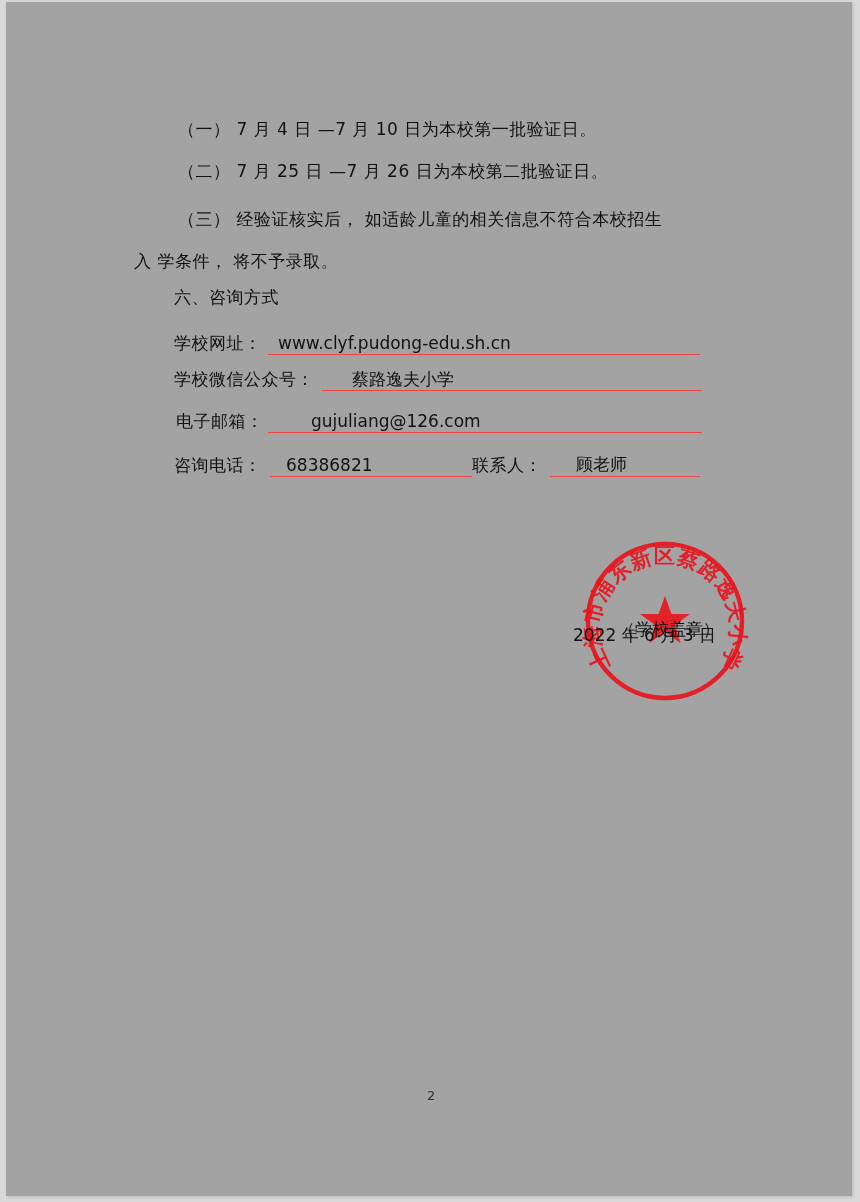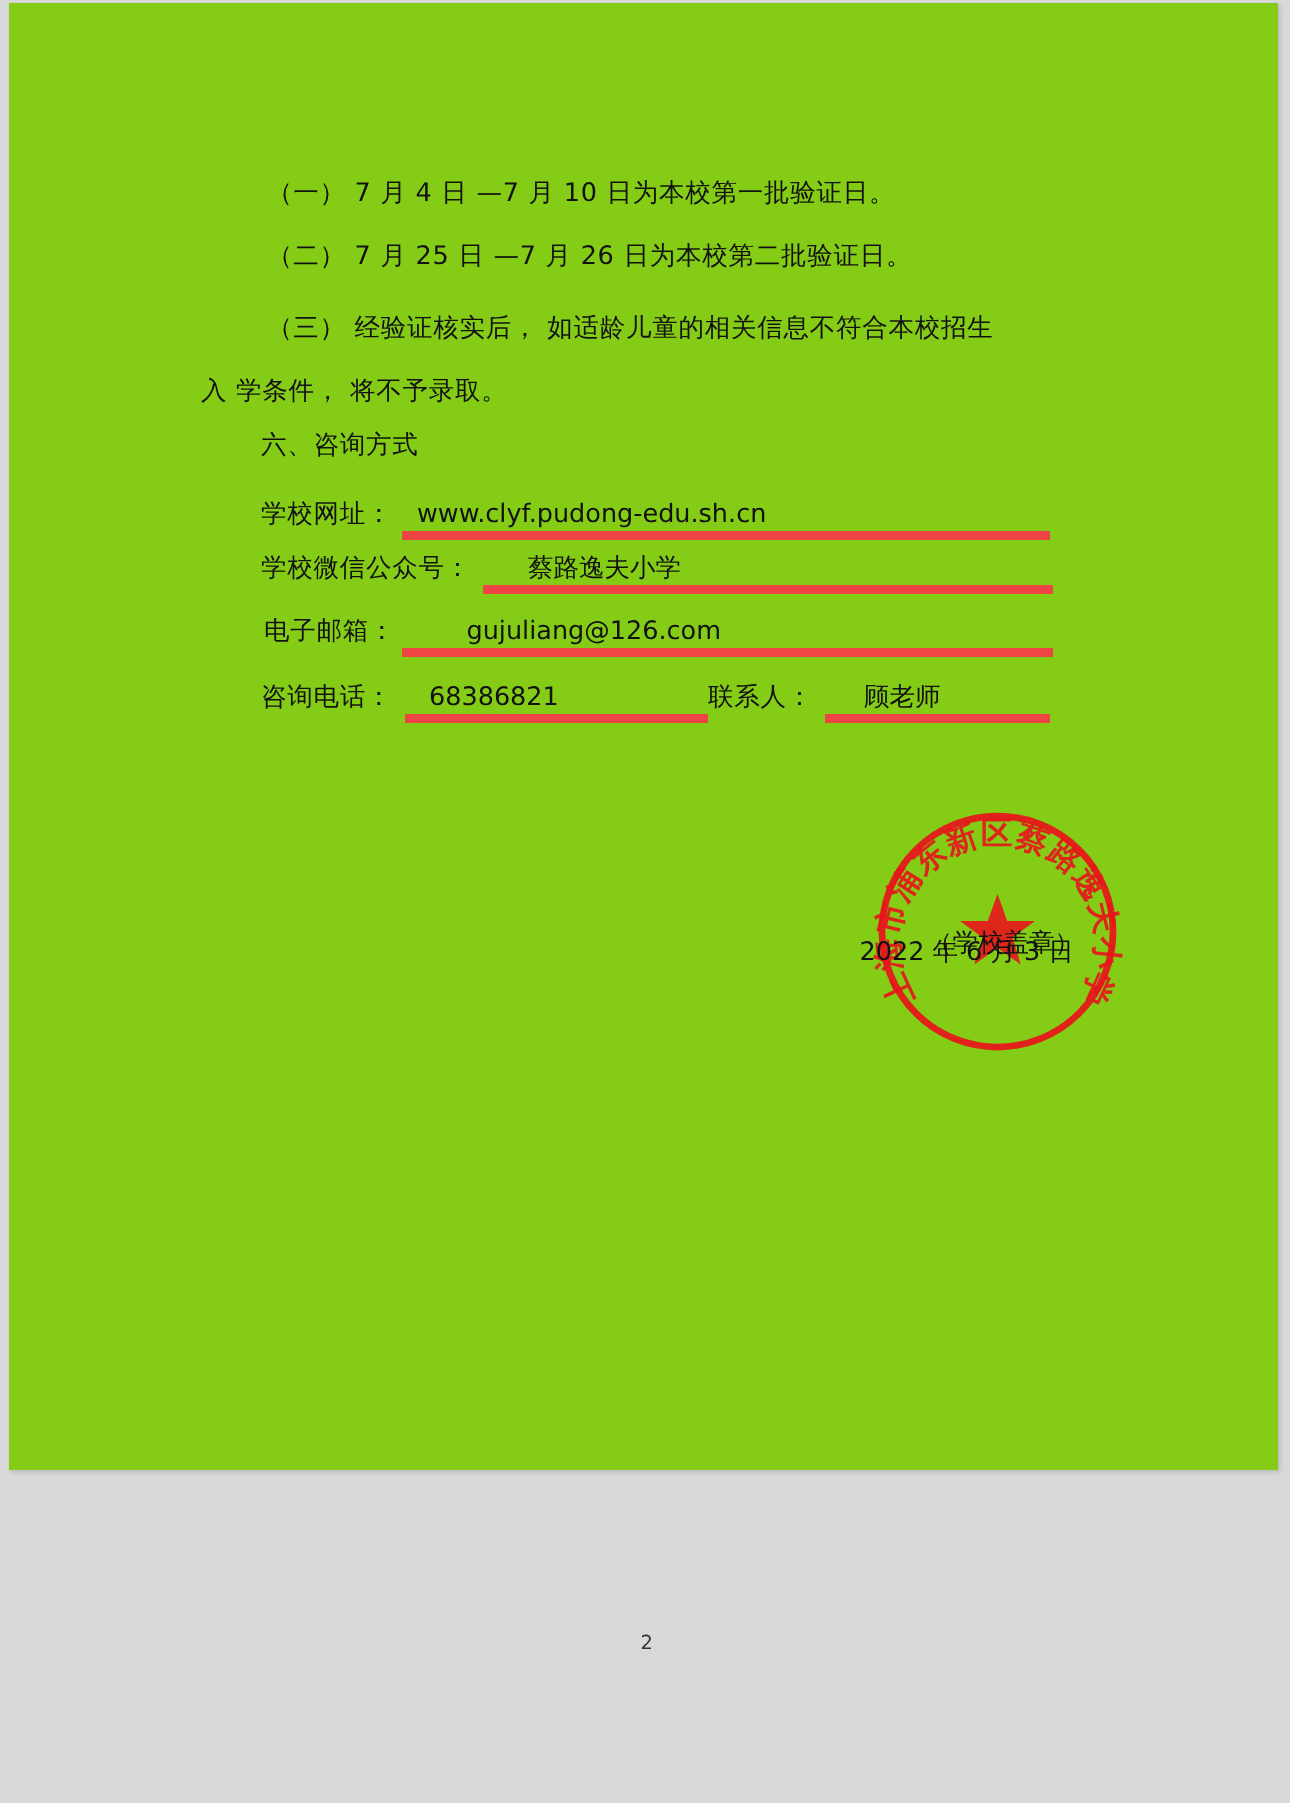--- a/index.html
+++ b/index.html
@@ -5,32 +5,32 @@
   html, body { margin: 0; padding: 0; }
   body {
     width: 860px; height: 1202px;
     background: #d9d9d9;
     position: relative; overflow: hidden;
     font-family: "DejaVu Sans", "Liberation Sans", sans-serif;
     color: #111;
   }
   .page {
     position: absolute; left: 6px; top: 2px;
-    width: 846px; height: 978px;
-    background: #84cc16;
+    width: 846px; height: 1194px;
+    background: #a3a3a3;
     box-shadow: 1px 1px 3px rgba(0,0,0,0.15);
   }
   .line {
     position: absolute; font-size: 17px; line-height: 22px;
     white-space: nowrap; letter-spacing: 0.5px;
   }
   .field-label { position: absolute; font-size: 17px; line-height: 22px; white-space: nowrap; letter-spacing: 0.5px; }
   .field-value {
     position: absolute; font-size: 17px; line-height: 22px; white-space: nowrap;
-    border-bottom: 6px solid #ef4444; height: 22px; box-sizing: content-box;
+    border-bottom: 1px solid #ef4444; height: 22px; box-sizing: content-box;
   }
   .field-value span { position: absolute; top: 0; }
   .seal { position: absolute; left: 572px; top: 532px; width: 174px; height: 174px; }
   .seal svg { width: 100%; height: 100%; }
   .stamp-note { position: absolute; font-size: 17px; line-height: 22px; white-space: nowrap; color: #111; }
   .page-num { position: absolute; left: 421px; top: 1086px; font-size: 13px; color: #333; }
 </style>
 </head>
 <body>
 

